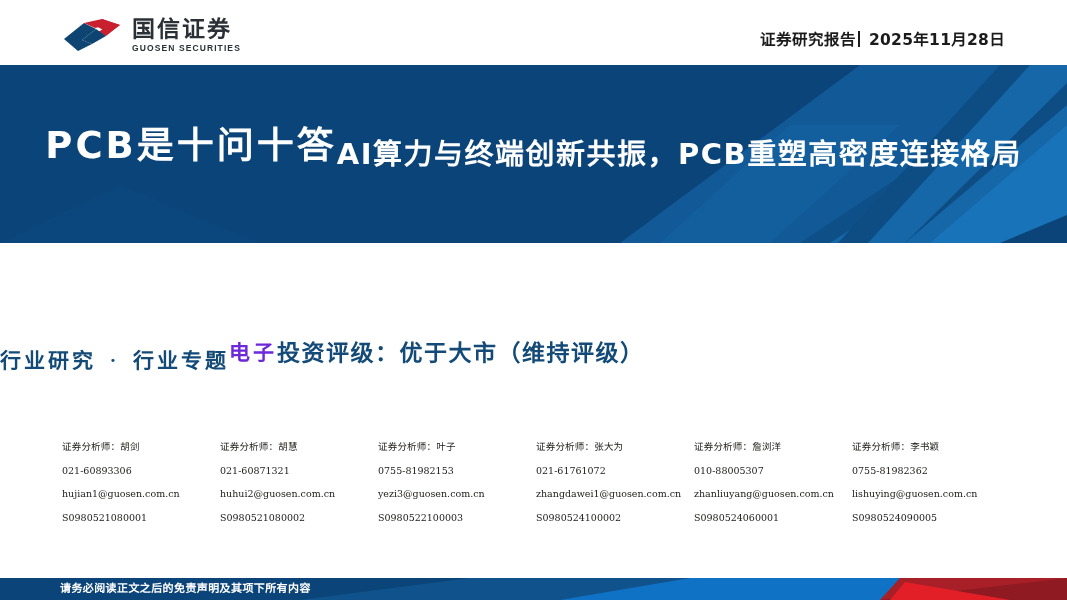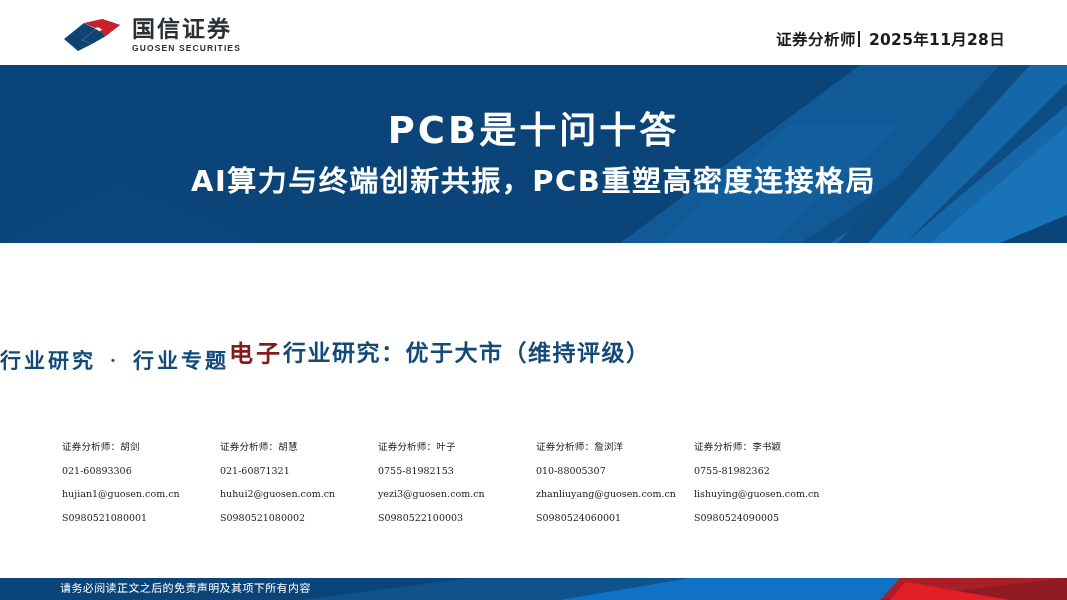--- a/index.html
+++ b/index.html
@@ -103,21 +103,21 @@
   .hero-art {
     position: absolute;
     inset: 0;
     width: 1067px;
     height: 178px;
   }
   .hero-text {
     position: absolute;
     inset: 0;
     display: flex;
-    flex-direction: column;
+    flex-direction: row;
     align-items: center;
     justify-content: center;
     z-index: 5;
   }
   .hero-title {
     font-family: "DejaVu Sans", "Liberation Sans", sans-serif;
     font-size: 37px;
     font-weight: 700;
     color: #ffffff;
     letter-spacing: 3px;
@@ -156,23 +156,23 @@
   }
   .mid-line1 .dot {
     margin: 0 14px;
     font-size: 17px;
     position: relative;
     top: -2px;
   }
   .mid-line2 {
     margin-top: 26px;
     font-family: "DejaVu Serif", "Liberation Serif", serif;
-    font-size: 24px;
-    font-weight: 700;
-    color: #7f1d1d;
+    font-size: 21px;
+    font-weight: 700;
+    color: #6d28d9;
     letter-spacing: 3px;
   }
   .mid-line3 {
     margin-top: 26px;
     font-family: "DejaVu Serif", "Liberation Serif", serif;
     font-size: 23px;
     font-weight: 700;
     color: #134a77;
     letter-spacing: 1.5px;
     white-space: nowrap;
@@ -221,21 +221,21 @@
     height: 22px;
   }
   .footer-text {
     position: absolute;
     left: 60px;
     top: 0;
     height: 22px;
     line-height: 22px;
     font-family: "DejaVu Sans", "Liberation Sans", sans-serif;
     font-size: 11px;
-    font-weight: 400;
+    font-weight: 700;
     color: #ffffff;
     letter-spacing: 0.4px;
     z-index: 4;
     white-space: nowrap;
   }
 </style>
 </head>
 <body>
 
 <div class="page">
@@ -249,21 +249,21 @@
         <path d="M34 12 L44 19 L30 27 L20 23 Z" fill="#0d4472"></path>
         <path d="M40 2 L58 8 L46 16 L36 10 Z" fill="#c8202e"></path>
       </svg>
       <div class="logo-words">
         <div class="logo-cn">国信证券</div>
         <div class="logo-en">GUOSEN SECURITIES</div>
       </div>
     </div>
 
     <div class="header-right">
-      <span class="hr-label">证券分析师</span>
+      <span class="hr-label">证券研究报告</span>
       <span class="hr-bar"></span>
       <span class="hr-date">2025年11月28日</span>
     </div>
   </div>
 
   <div class="hero">
     <svg class="hero-art" viewBox="0 0 1067 178" preserveAspectRatio="none">
       <rect x="0" y="0" width="1067" height="178" fill="#0b4478"></rect>
       <polygon points="1067,0 1067,60 880,178 700,178" fill="#0e4f87"></polygon>
       <polygon points="1067,0 860,0 620,178 800,178" fill="#115a97"></polygon>
@@ -279,21 +279,21 @@
       <div class="hero-title">PCB是十问十答</div>
       <div class="hero-subtitle">AI算力与终端创新共振，PCB重塑高密度连接格局</div>
     </div>
   </div>
 
   <div class="mid">
     <div class="mid-line1">
       <span>行业研究</span><span class="dot">·</span><span>行业专题</span>
     </div>
     <div class="mid-line2">电子</div>
-    <div class="mid-line3">行业研究：优于大市（维持评级）</div>
+    <div class="mid-line3">投资评级：优于大市（维持评级）</div>
   </div>
 
   <div class="analysts">
 
     <div class="analyst-col">
       <div class="a-line name">证券分析师：胡剑</div>
       <div class="a-line">021-60893306</div>
       <div class="a-line">hujian1@guosen.com.cn</div>
       <div class="a-line">S0980521080001</div>
     </div>
@@ -305,20 +305,26 @@
       <div class="a-line">S0980521080002</div>
     </div>
 
     <div class="analyst-col">
       <div class="a-line name">证券分析师：叶子</div>
       <div class="a-line">0755-81982153</div>
       <div class="a-line">yezi3@guosen.com.cn</div>
       <div class="a-line">S0980522100003</div>
     </div>
 
+    <div class="analyst-col">
+      <div class="a-line name">证券分析师：张大为</div>
+      <div class="a-line">021-61761072</div>
+      <div class="a-line">zhangdawei1@guosen.com.cn</div>
+      <div class="a-line">S0980524100002</div>
+    </div>
 
     <div class="analyst-col">
       <div class="a-line name">证券分析师：詹浏洋</div>
       <div class="a-line">010-88005307</div>
       <div class="a-line">zhanliuyang@guosen.com.cn</div>
       <div class="a-line">S0980524060001</div>
     </div>
 
     <div class="analyst-col">
       <div class="a-line name">证券分析师：李书颖</div>

